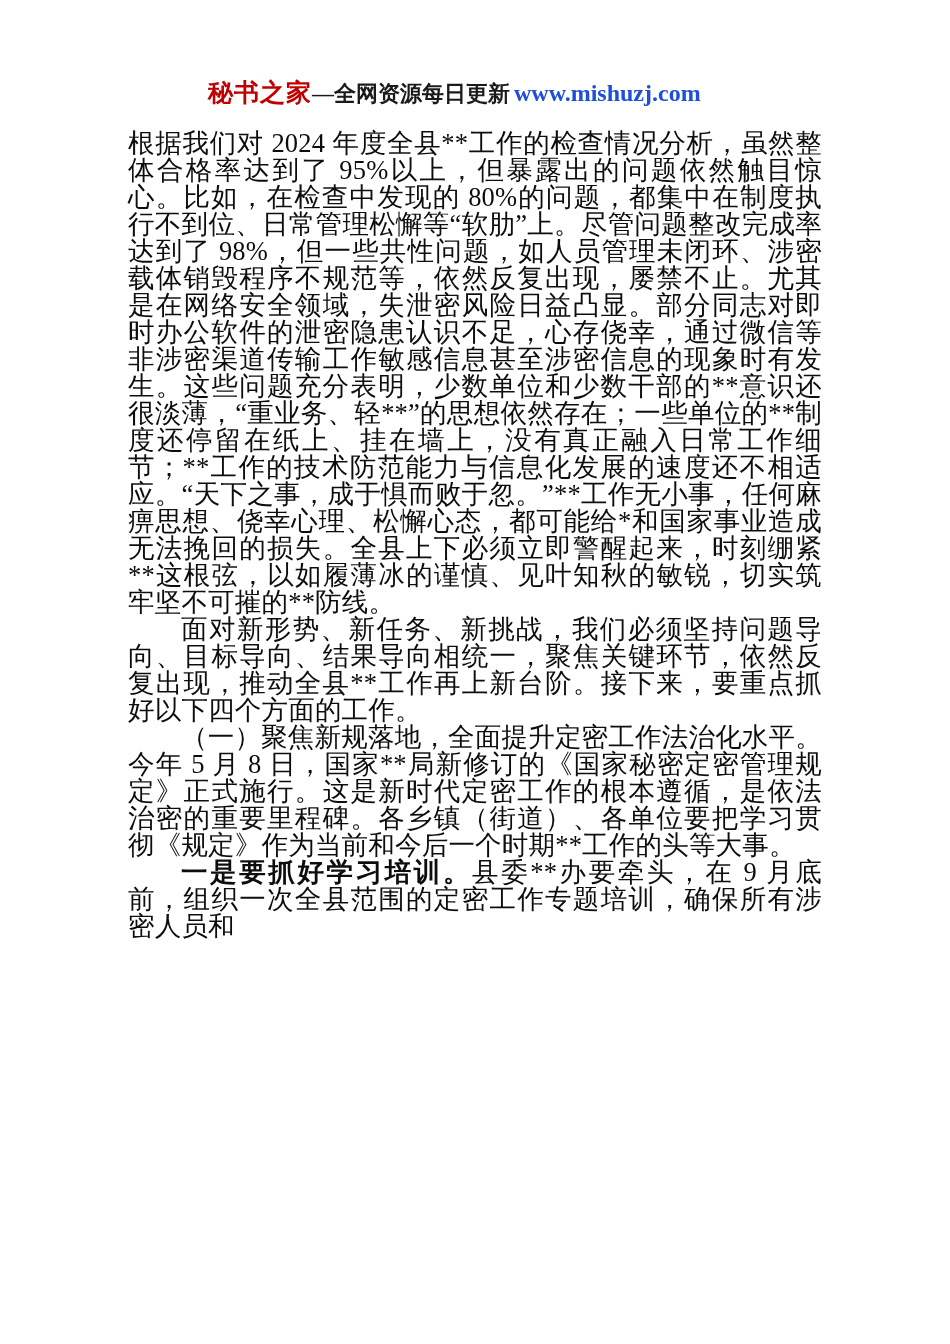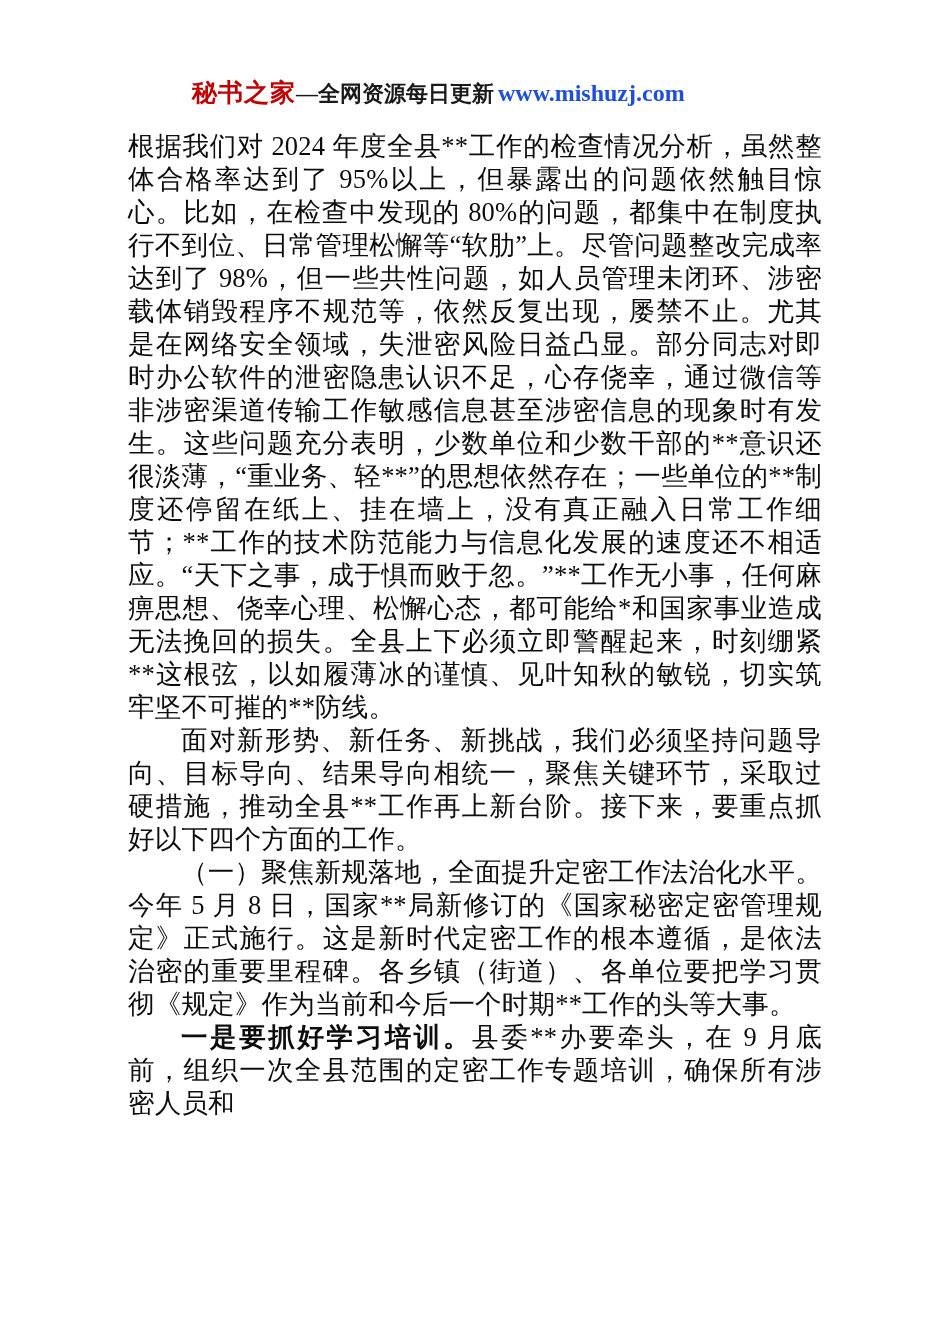--- a/index.html
+++ b/index.html
@@ -17,21 +17,21 @@
   .page {
     position: relative;
     width: 950px;
     height: 1344px;
     box-sizing: border-box;
     padding: 0 128px;
   }
   
   .site-header {
     margin-top: 78px;
-    margin-left: 64px;
+    margin-left: 80px;
     white-space: nowrap;
     line-height: 1.2;
   }
   .brand {
     font-family: "Liberation Serif", serif;
     font-weight: bold;
     font-size: 25px;
     color: #c00000;
     letter-spacing: 1px;
   }
@@ -49,21 +49,21 @@
     color: #1f4fd8;
     margin-left: 4px;
   }
   
   .doc-body {
     margin-top: 22px;
   }
   p.para {
     margin: 0;
     font-size: 26.5px;
-    line-height: 33px;
+    line-height: 27px;
     text-align: justify;
     text-justify: inter-ideograph;
     letter-spacing: 0.2px;
     color: #0d0d0d;
   }
   p.indent {
     text-indent: 2em;
   }
   .heading-2 {
     font-size: 26.5px;
@@ -85,20 +85,20 @@
 
   <div class="site-header">
     <span class="brand">秘书之家</span><span class="brand-tail">—全网资源每日更新</span><span class="brand-url">www.mishuzj.com</span>
   </div>
 
   <div class="doc-body">
 
     <p class="para">根据我们对 2024 年度全县**工作的检查情况分析，虽然整体合格率达到了 95%以上，但暴露出的问题依然触目惊心。比如，在检查中发现的 80%的问题，都集中在制度执行不到位、日常管理松懈等“软肋”上。尽管问题整改完成率达到了 98%，但一些共性问题，如人员管理未闭环、涉密载体销毁程序不规范等，依然反复出现，屡禁不止。尤其是在网络安全领域，失泄密风险日益凸显。部分同志对即时办公软件的泄密隐患认识不足，心存侥幸，通过微信等非涉密渠道传输工作敏感信息甚至涉密信息的现象时有发生。这些问题充分表明，少数单位和少数干部的**意识还很淡薄，“重业务、轻**”的思想依然存在；一些单位的**制度还停留在纸上、挂在墙上，没有真正融入日常工作细节；**工作的技术防范能力与信息化发展的速度还不相适应。“天下之事，成于惧而败于忽。”**工作无小事，任何麻痹思想、侥幸心理、松懈心态，都可能给*和国家事业造成无法挽回的损失。全县上下必须立即警醒起来，时刻绷紧**这根弦，以如履薄冰的谨慎、见叶知秋的敏锐，切实筑牢坚不可摧的**防线。</p>
 
 
-    <p class="para indent">面对新形势、新任务、新挑战，我们必须坚持问题导向、目标导向、结果导向相统一，聚焦关键环节，采取过硬措施，推动全县**工作再上新台阶。接下来，要重点抓好以下四个方面的工作。</p>
+    <p class="para indent">面对新形势、新任务、新挑战，我们必须坚持问题导向、目标导向、结果导向相统一，聚焦关键环节，依然反复出现，推动全县**工作再上新台阶。接下来，要重点抓好以下四个方面的工作。</p>
 
     <p class="para indent">（一）聚焦新规落地，全面提升定密工作法治化水平。今年 5 月 8 日，国家**局新修订的《国家秘密定密管理规定》正式施行。这是新时代定密工作的根本遵循，是依法治密的重要里程碑。各乡镇（街道）、各单位要把学习贯彻《规定》作为当前和今后一个时期**工作的头等大事。</p>
 
     <p class="para indent"><b class="strong">一是要抓好学习培训。</b><span>县委**办要牵头，在 9 月底前，组织一次全县范围的定密工作专题培训，确保所有涉密人员和</span></p>
 
   </div>
 </div>
 
 </body></html>

